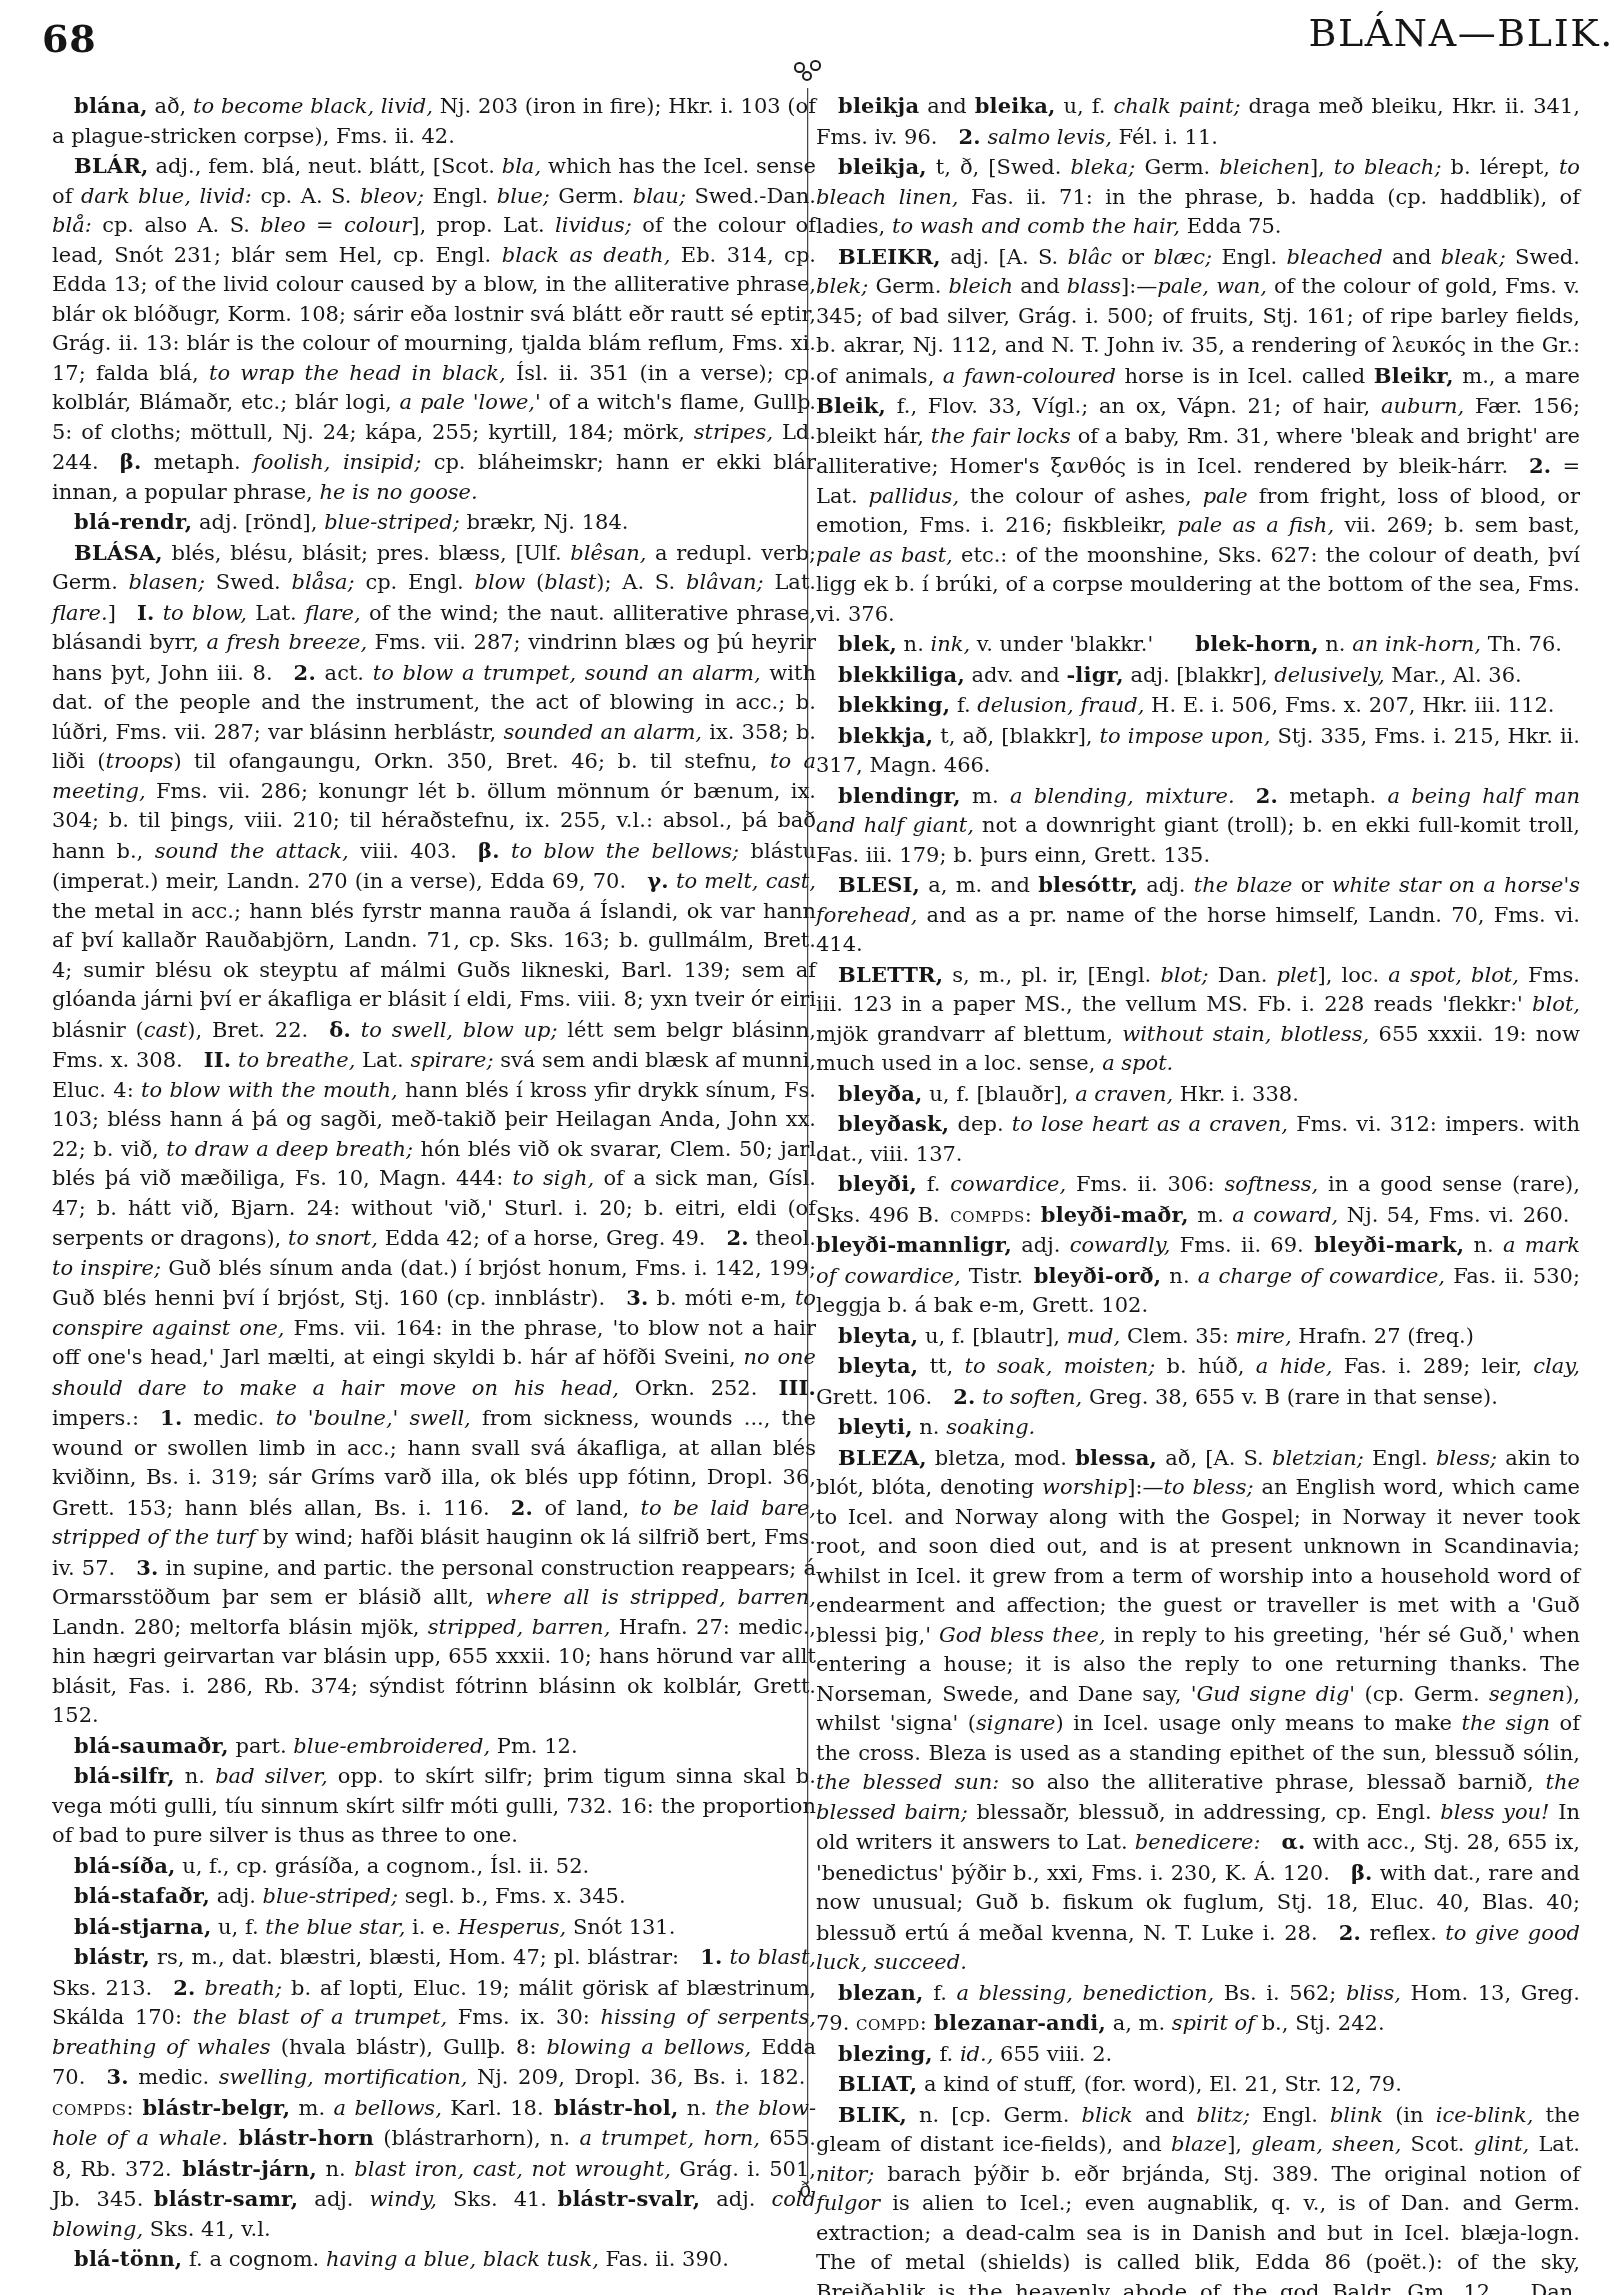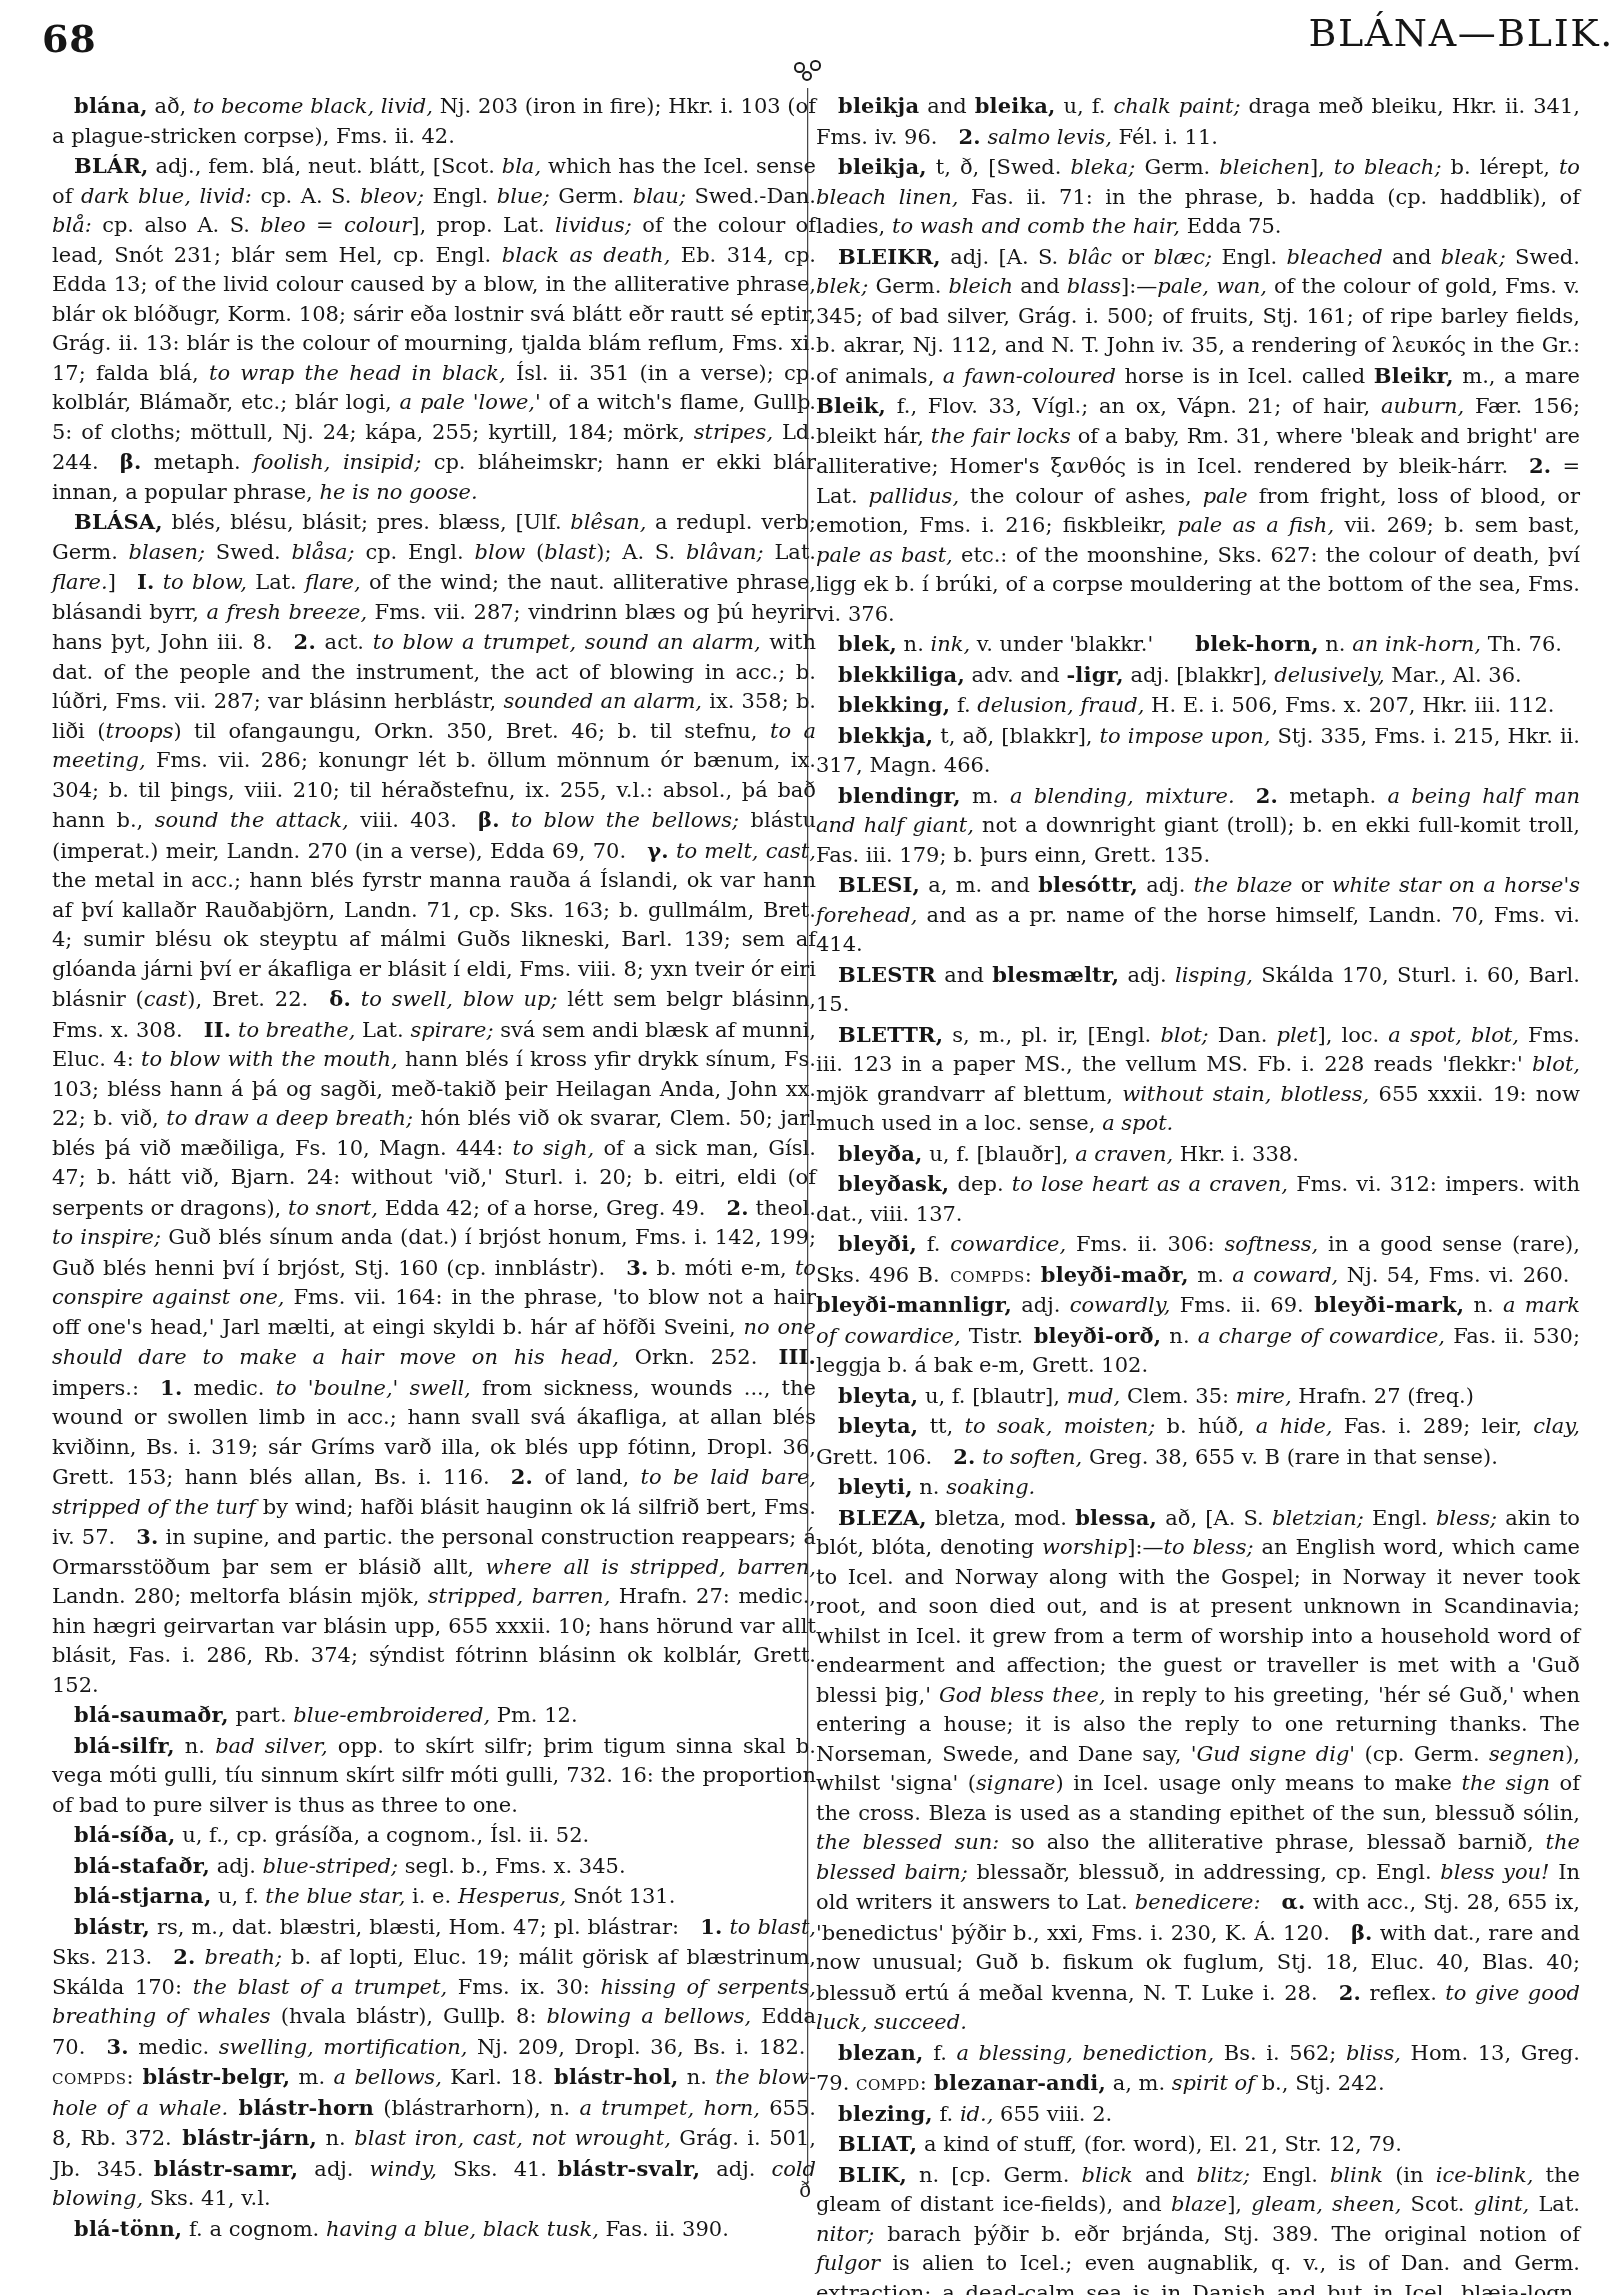--- a/index.html
+++ b/index.html
@@ -62,40 +62,40 @@
 <div class="page">
 
   <span class="pageno">68</span>
 
   <h1 class="running-head">BLÁNA—BLIK.</h1>
 
   <div class="columns">
     <div class="col left">
         <p class="entry"><b>blána,</b> að, <i>to become black, livid,</i> Nj. 203 (iron in fire); Hkr. i. 103 (of a plague-stricken corpse), Fms. ii. 42.</p>
         <p class="entry"><b>BLÁR,</b> adj., fem. blá, neut. blátt, [Scot. <i>bla,</i> which has the Icel. sense of <i>dark blue, livid:</i> cp. A. S. <i>bleov;</i> Engl. <i>blue;</i> Germ. <i>blau;</i> Swed.-Dan. <i>blå:</i> cp. also A. S. <i>bleo = colour</i>], prop. Lat. <i>lividus;</i> of the colour of lead, Snót 231; blár sem Hel, cp. Engl. <i>black as death,</i> Eb. 314, cp. Edda 13; of the livid colour caused by a blow, in the alliterative phrase, blár ok blóðugr, Korm. 108; sárir eða lostnir svá blátt eðr rautt sé eptir, Grág. ii. 13: blár is the colour of mourning, tjalda blám reflum, Fms. xi. 17; falda blá, <i>to wrap the head in black,</i> Ísl. ii. 351 (in a verse); cp. kolblár, Blámaðr, etc.; blár logi, <i>a pale 'lowe,'</i> of a witch's flame, Gullþ. 5: of cloths; möttull, Nj. 24; kápa, 255; kyrtill, 184; mörk, <i>stripes,</i> Ld. 244. <b>β.</b> metaph. <i>foolish, insipid;</i> cp. bláheimskr; hann er ekki blár innan, a popular phrase, <i>he is no goose.</i></p>
+        <p class="entry"><b>blá-rendr,</b> adj. [rönd], <i>blue-striped;</i> brækr, Nj. 184.</p>
         <p class="entry"><b>BLÁSA,</b> blés, blésu, blásit; pres. blæss, [Ulf. <i>blêsan,</i> a redupl. verb; Germ. <i>blasen;</i> Swed. <i>blåsa;</i> cp. Engl. <i>blow</i> (<i>blast</i>); A. S. <i>blâvan;</i> Lat. <i>flare.</i>] <b>I.</b> <i>to blow,</i> Lat. <i>flare,</i> of the wind; the naut. alliterative phrase, blásandi byrr, <i>a fresh breeze,</i> Fms. vii. 287; vindrinn blæs og þú heyrir hans þyt, John iii. 8. <b>2.</b> act. <i>to blow a trumpet, sound an alarm,</i> with dat. of the people and the instrument, the act of blowing in acc.; b. lúðri, Fms. vii. 287; var blásinn herblástr, <i>sounded an alarm,</i> ix. 358; b. liði (<i>troops</i>) til ofangaungu, Orkn. 350, Bret. 46; b. til stefnu, <i>to a meeting,</i> Fms. vii. 286; konungr lét b. öllum mönnum ór bænum, ix. 304; b. til þings, viii. 210; til héraðstefnu, ix. 255, v.l.: absol., þá bað hann b., <i>sound the attack,</i> viii. 403. <b>β.</b> <i>to blow the bellows;</i> blástu (imperat.) meir, Landn. 270 (in a verse), Edda 69, 70. <b>γ.</b> <i>to melt, cast,</i> the metal in acc.; hann blés fyrstr manna rauða á Íslandi, ok var hann af því kallaðr Rauðabjörn, Landn. 71, cp. Sks. 163; b. gullmálm, Bret. 4; sumir blésu ok steyptu af málmi Guðs likneski, Barl. 139; sem af glóanda járni því er ákafliga er blásit í eldi, Fms. viii. 8; yxn tveir ór eiri blásnir (<i>cast</i>), Bret. 22. <b>δ.</b> <i>to swell, blow up;</i> létt sem belgr blásinn, Fms. x. 308. <b>II.</b> <i>to breathe,</i> Lat. <i>spirare;</i> svá sem andi blæsk af munni, Eluc. 4: <i>to blow with the mouth,</i> hann blés í kross yfir drykk sínum, Fs. 103; bléss hann á þá og sagði, með-takið þeir Heilagan Anda, John xx. 22; b. við, <i>to draw a deep breath;</i> hón blés við ok svarar, Clem. 50; jarl blés þá við mæðiliga, Fs. 10, Magn. 444: <i>to sigh,</i> of a sick man, Gísl. 47; b. hátt við, Bjarn. 24: without 'við,' Sturl. i. 20; b. eitri, eldi (of serpents or dragons), <i>to snort,</i> Edda 42; of a horse, Greg. 49. <b>2.</b> theol. <i>to inspire;</i> Guð blés sínum anda (dat.) í brjóst honum, Fms. i. 142, 199; Guð blés henni því í brjóst, Stj. 160 (cp. innblástr). <b>3.</b> b. móti e-m, <i>to conspire against one,</i> Fms. vii. 164: in the phrase, 'to blow not a hair off one's head,' Jarl mælti, at eingi skyldi b. hár af höfði Sveini, <i>no one should dare to make a hair move on his head,</i> Orkn. 252. <b>III.</b> impers.: <b>1.</b> medic. <i>to 'boulne,' swell,</i> from sickness, wounds ..., the wound or swollen limb in acc.; hann svall svá ákafliga, at allan blés kviðinn, Bs. i. 319; sár Gríms varð illa, ok blés upp fótinn, Dropl. 36, Grett. 153; hann blés allan, Bs. i. 116. <b>2.</b> of land, <i>to be laid bare, stripped of the turf</i> by wind; hafði blásit hauginn ok lá silfrið bert, Fms. iv. 57. <b>3.</b> in supine, and partic. the personal construction reappears; á Ormarsstöðum þar sem er blásið allt, <i>where all is stripped, barren,</i> Landn. 280; meltorfa blásin mjök, <i>stripped, barren,</i> Hrafn. 27: medic., hin hægri geirvartan var blásin upp, 655 xxxii. 10; hans hörund var allt blásit, Fas. i. 286, Rb. 374; sýndist fótrinn blásinn ok kolblár, Grett. 152.</p>
         <p class="entry"><b>blá-saumaðr,</b> part. <i>blue-embroidered,</i> Pm. 12.</p>
         <p class="entry"><b>blá-silfr,</b> n. <i>bad silver,</i> opp. to skírt silfr; þrim tigum sinna skal b. vega móti gulli, tíu sinnum skírt silfr móti gulli, 732. 16: the proportion of bad to pure silver is thus as three to one.</p>
         <p class="entry"><b>blá-síða,</b> u, f., cp. grásíða, a cognom., Ísl. ii. 52.</p>
         <p class="entry"><b>blá-stafaðr,</b> adj. <i>blue-striped;</i> segl. b., Fms. x. 345.</p>
         <p class="entry"><b>blá-stjarna,</b> u, f. <i>the blue star,</i> i. e. <i>Hesperus,</i> Snót 131.</p>
         <p class="entry"><b>blástr,</b> rs, m., dat. blæstri, blæsti, Hom. 47; pl. blástrar: <b>1.</b> <i>to blast,</i> Sks. 213. <b>2.</b> <i>breath;</i> b. af lopti, Eluc. 19; málit görisk af blæstrinum, Skálda 170: <i>the blast of a trumpet,</i> Fms. ix. 30: <i>hissing of serpents, breathing of whales</i> (hvala blástr), Gullþ. 8: <i>blowing a bellows,</i> Edda 70. <b>3.</b> medic. <i>swelling, mortification,</i> Nj. 209, Dropl. 36, Bs. i. 182. <span class="sc">compds:</span> <b>blástr-belgr,</b> m. <i>a bellows,</i> Karl. 18. <b>blástr-hol,</b> n. <i>the blow-hole of a whale.</i> <b>blástr-horn</b> (blástrarhorn), n. <i>a trumpet, horn,</i> 655. 8, Rb. 372. <b>blástr-járn,</b> n. <i>blast iron, cast, not wrought,</i> Grág. i. 501, Jb. 345. <b>blástr-samr,</b> adj. <i>windy,</i> Sks. 41. <b>blástr-svalr,</b> adj. <i>cold blowing,</i> Sks. 41, v.l.</p>
         <p class="entry"><b>blá-tönn,</b> f. a cognom. <i>having a blue, black tusk,</i> Fas. ii. 390.</p>
       </div>
     <div class="col right">
         <p class="entry"><b>bleikja</b> and <b>bleika,</b> u, f. <i>chalk paint;</i> draga með bleiku, Hkr. ii. 341, Fms. iv. 96. <b>2.</b> <i>salmo levis,</i> Fél. i. 11.</p>
         <p class="entry"><b>bleikja,</b> t, ð, [Swed. <i>bleka;</i> Germ. <i>bleichen</i>], <i>to bleach;</i> b. lérept, <i>to bleach linen,</i> Fas. ii. 71: in the phrase, b. hadda (cp. haddblik), of ladies, <i>to wash and comb the hair,</i> Edda 75.</p>
         <p class="entry"><b>BLEIKR,</b> adj. [A. S. <i>blâc</i> or <i>blæc;</i> Engl. <i>bleached</i> and <i>bleak;</i> Swed. <i>blek;</i> Germ. <i>bleich</i> and <i>blass</i>]:—<i>pale, wan,</i> of the colour of gold, Fms. v. 345; of bad silver, Grág. i. 500; of fruits, Stj. 161; of ripe barley fields, b. akrar, Nj. 112, and N. T. John iv. 35, a rendering of λευκός in the Gr.: of animals, <i>a fawn-coloured</i> horse is in Icel. called <b>Bleikr,</b> m., a mare <b>Bleik,</b> f., Flov. 33, Vígl.; an ox, Vápn. 21; of hair, <i>auburn,</i> Fær. 156; bleikt hár, <i>the fair locks</i> of a baby, Rm. 31, where 'bleak and bright' are alliterative; Homer's ξανθός is in Icel. rendered by bleik-hárr. <b>2.</b> = Lat. <i>pallidus,</i> the colour of ashes, <i>pale</i> from fright, loss of blood, or emotion, Fms. i. 216; fiskbleikr, <i>pale as a fish,</i> vii. 269; b. sem bast, <i>pale as bast,</i> etc.: of the moonshine, Sks. 627: the colour of death, því ligg ek b. í brúki, of a corpse mouldering at the bottom of the sea, Fms. vi. 376.</p>
         <p class="entry"><b>blek,</b> n. <i>ink,</i> v. under 'blakkr.'  <b>blek-horn,</b> n. <i>an ink-horn,</i> Th. 76.</p>
         <p class="entry"><b>blekkiliga,</b> adv. and <b>-ligr,</b> adj. [blakkr], <i>delusively,</i> Mar., Al. 36.</p>
         <p class="entry"><b>blekking,</b> f. <i>delusion, fraud,</i> H. E. i. 506, Fms. x. 207, Hkr. iii. 112.</p>
         <p class="entry"><b>blekkja,</b> t, að, [blakkr], <i>to impose upon,</i> Stj. 335, Fms. i. 215, Hkr. ii. 317, Magn. 466.</p>
         <p class="entry"><b>blendingr,</b> m. <i>a blending, mixture.</i> <b>2.</b> metaph. <i>a being half man and half giant,</i> not a downright giant (troll); b. en ekki full-komit troll, Fas. iii. 179; b. þurs einn, Grett. 135.</p>
         <p class="entry"><b>BLESI,</b> a, m. and <b>blesóttr,</b> adj. <i>the blaze</i> or <i>white star on a horse's forehead,</i> and as a pr. name of the horse himself, Landn. 70, Fms. vi. 414.</p>
-        <p class="entry"><b>BLESTR</b> and <b>blesmæltr,</b> adj. <i>lisping,</i> Skálda 170, Sturl. i. 60, Barl. 15.</p>
         <p class="entry"><b>BLETTR,</b> s, m., pl. ir, [Engl. <i>blot;</i> Dan. <i>plet</i>], loc. <i>a spot, blot,</i> Fms. iii. 123 in a paper MS., the vellum MS. Fb. i. 228 reads 'flekkr:' <i>blot,</i> mjök grandvarr af blettum, <i>without stain, blotless,</i> 655 xxxii. 19: now much used in a loc. sense, <i>a spot.</i></p>
         <p class="entry"><b>bleyða,</b> u, f. [blauðr], <i>a craven,</i> Hkr. i. 338.</p>
         <p class="entry"><b>bleyðask,</b> dep. <i>to lose heart as a craven,</i> Fms. vi. 312: impers. with dat., viii. 137.</p>
         <p class="entry"><b>bleyði,</b> f. <i>cowardice,</i> Fms. ii. 306: <i>softness,</i> in a good sense (rare), Sks. 496 B. <span class="sc">compds:</span> <b>bleyði-maðr,</b> m. <i>a coward,</i> Nj. 54, Fms. vi. 260. <b>bleyði-mannligr,</b> adj. <i>cowardly,</i> Fms. ii. 69. <b>bleyði-mark,</b> n. <i>a mark of cowardice,</i> Tistr. <b>bleyði-orð,</b> n. <i>a charge of cowardice,</i> Fas. ii. 530; leggja b. á bak e-m, Grett. 102.</p>
         <p class="entry"><b>bleyta,</b> u, f. [blautr], <i>mud,</i> Clem. 35: <i>mire,</i> Hrafn. 27 (freq.)</p>
         <p class="entry"><b>bleyta,</b> tt, <i>to soak, moisten;</i> b. húð, <i>a hide,</i> Fas. i. 289; leir, <i>clay,</i> Grett. 106. <b>2.</b> <i>to soften,</i> Greg. 38, 655 v. B (rare in that sense).</p>
         <p class="entry"><b>bleyti,</b> n. <i>soaking.</i></p>
         <p class="entry"><b>BLEZA,</b> bletza, mod. <b>blessa,</b> að, [A. S. <i>bletzian;</i> Engl. <i>bless;</i> akin to blót, blóta, denoting <i>worship</i>]:—<i>to bless;</i> an English word, which came to Icel. and Norway along with the Gospel; in Norway it never took root, and soon died out, and is at present unknown in Scandinavia; whilst in Icel. it grew from a term of worship into a household word of endearment and affection; the guest or traveller is met with a 'Guð blessi þig,' <i>God bless thee,</i> in reply to his greeting, 'hér sé Guð,' when entering a house; it is also the reply to one returning thanks. The Norseman, Swede, and Dane say, '<i>Gud signe dig</i>' (cp. Germ. <i>segnen</i>), whilst 'signa' (<i>signare</i>) in Icel. usage only means to make <i>the sign</i> of the cross. Bleza is used as a standing epithet of the sun, blessuð sólin, <i>the blessed sun:</i> so also the alliterative phrase, blessað barnið, <i>the blessed bairn;</i> blessaðr, blessuð, in addressing, cp. Engl. <i>bless you!</i> In old writers it answers to Lat. <i>benedicere:</i> <b>α.</b> with acc., Stj. 28, 655 ix, 'benedictus' þýðir b., xxi, Fms. i. 230, K. Á. 120. <b>β.</b> with dat., rare and now unusual; Guð b. fiskum ok fuglum, Stj. 18, Eluc. 40, Blas. 40; blessuð ertú á meðal kvenna, N. T. Luke i. 28. <b>2.</b> reflex. <i>to give good luck, succeed.</i></p>
         <p class="entry"><b>blezan,</b> f. <i>a blessing, benediction,</i> Bs. i. 562; <i>bliss,</i> Hom. 13, Greg. 79. <span class="sc">compd:</span> <b>blezanar-andi,</b> a, m. <i>spirit of</i> b., Stj. 242.</p>
         <p class="entry"><b>blezing,</b> f. <i>id.,</i> 655 viii. 2.</p>

